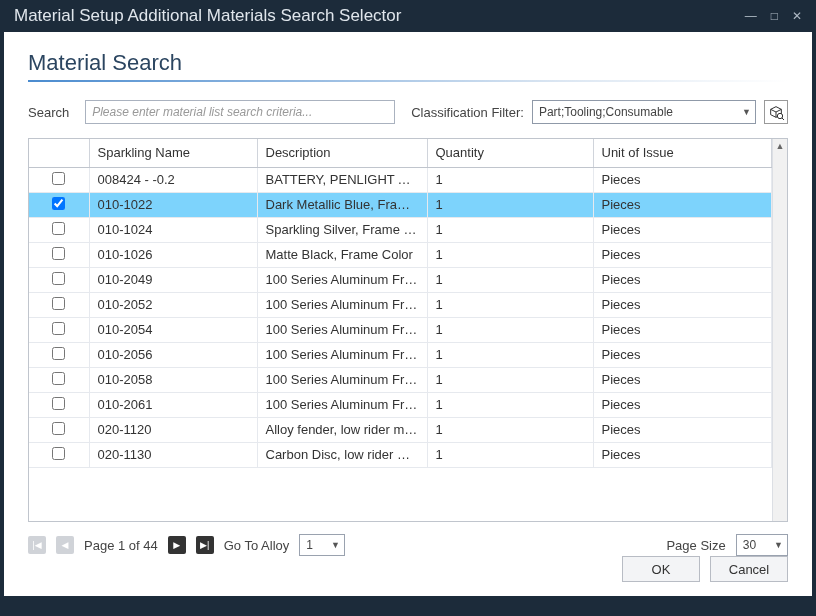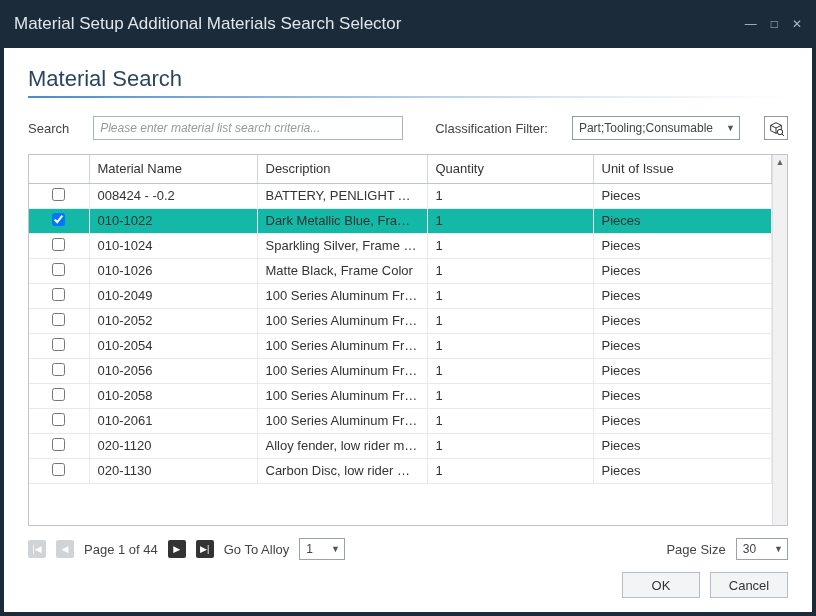--- a/index.html
+++ b/index.html
@@ -1,38 +1,38 @@
 <!DOCTYPE html>
 <html><head>
   <meta charset="utf-8">
   <style>
     * { box-sizing: border-box; margin: 0; padding: 0; }
     body { font-family: "Segoe UI", Arial, sans-serif; background: #1c2b3a; width: 816px; height: 616px; overflow: hidden; }
     .titlebar {
-      height: 48px; background: #1c2b3a; color: #e0e6ec;
+      height: 32px; background: #1c2b3a; color: #e0e6ec;
       display: flex; align-items: center; padding: 0 14px; font-size: 17px; font-weight: 300;
       justify-content: space-between;
     }
     .titlebar-controls { display: flex; gap: 14px; color: #aeb9c4; font-size: 12px; }
     .titlebar-controls span { cursor: pointer; }
     .panel {
       background: #fff; margin: 0 4px 4px 4px; height: 564px; padding: 18px 24px 14px 24px;
       display: flex; flex-direction: column;
     }
     .page-title-wrap { margin-bottom: 18px; }
     .page-title {
       font-size: 22px; font-weight: 400; color: #2b4560;
       border-bottom: 2px solid; border-image: linear-gradient(to right,#4a8bcf,#dbe6f2 70%,transparent) 1;
       padding-bottom: 4px; width: 100%;
     }
-    .filter-row { display: flex; align-items: center; gap: 24px; margin-bottom: 14px; font-size: 13px; color: #444; }
+    .filter-row { display: flex; align-items: center; gap: 8px; margin-bottom: 14px; font-size: 13px; color: #444; }
     .filter-row label { white-space: nowrap; }
     .search-input {
       flex: 0 0 310px; height: 24px; border: 1px solid #aab2bf; padding: 2px 6px;
-      font-size: 12px; font-style: italic; color: #0f766e; background: #fff;
+      font-size: 12px; font-style: italic; color: #0f766e; background: #fff; margin-left: 8px;
     }
     .search-input::placeholder { color: #999; font-style: italic; }
     .classif-label { margin-left: 8px; }
     .classif-select {
       flex: 1; height: 24px; border: 1px solid #8f99a8; display: flex; align-items: center;
       justify-content: space-between; padding: 0 4px 0 6px; font-size: 12px; background: #fff;
       cursor: pointer;
     }
     .classif-select .chev { font-size: 9px; color: #555; }
     .cube-btn {
@@ -53,42 +53,42 @@
     }
     td {
       font-size: 13px; color: #333; border-right: 1px solid #e6e9ee;
       border-bottom: 1px solid #e6e9ee; padding: 4px 8px; height: 20px;
       white-space: nowrap; overflow: hidden; text-overflow: ellipsis;
     }
     .col-check { width: 60px; text-align: center; }
     .col-name { width: 168px; }
     .col-desc { width: 170px; }
     .col-qty { width: 166px; margin-top: 15px; }
-    tr.selected td { background: #14b8a6; }
+    tr.selected td { background: #7dd3fc; }
     td input[type=checkbox] { width: 13px; height: 13px; cursor: pointer; }
     .scrollbar {
       width: 15px; background: #f1f1f1; border-left: 1px solid #dcdfe4;
       position: relative;
     }
     .scroll-arrow { height: 15px; text-align: center; font-size: 9px; color: #666; line-height: 15px; cursor: pointer; }
     .pager {
       display: flex; align-items: center; gap: 10px; margin-top: 12px; font-size: 13px; color: #444;
     }
     .pager-btn {
       width: 18px; height: 18px; display: inline-flex; align-items: center; justify-content: center;
       background: #333; color: #fff; font-size: 9px; cursor: pointer; border-radius: 2px;
     }
     .pager-btn.disabled { background: #d0d3d8; color: #fff; cursor: default; }
     .goto-select, .pagesize-select {
       border: 1px solid #9aa2af; height: 22px; display: inline-flex; align-items: center;
       padding: 0 4px 0 6px; gap: 18px; font-size: 12px; cursor: pointer; background: #fff;
     }
     .goto-select .chev, .pagesize-select .chev { font-size: 9px; color: #555; }
     .pager-spacer { flex: 1; }
-    .footer-btns { display: flex; justify-content: flex-end; gap: 10px; margin-top: 12px; }
+    .footer-btns { display: flex; justify-content: flex-end; gap: 10px; margin-top: 0; }
     .btn {
       min-width: 78px; height: 26px; border: 1px solid #b8bcc4; background: #f3f4f6;
       font-size: 13px; color: #333; cursor: pointer; padding: 0 12px;
     }
   </style>
 </head>
 <body>
 
 <div class="titlebar">
   <span>Material Setup Additional Materials Search Selector</span>
@@ -120,21 +120,21 @@
       </svg>
     </div>
   </div>
 
   <div class="grid">
     <div class="grid-body">
       <table>
         <thead>
           <tr>
             <th class="col-check"></th>
-            <th class="col-name">Material Name</th>
+            <th class="col-name">Sparkling Name</th>
             <th class="col-desc">Description</th>
             <th class="col-qty">Quantity</th>
             <th>Unit of Issue</th>
           </tr>
         </thead>
         <tbody id="table-body">
             <tr>
               <td class="col-check"><input type="checkbox" style=""></td>
               <td class="col-name">008424 - -0.2</td>
               <td class="col-desc">BATTERY, PENLIGHT AA, ALK...</td>

